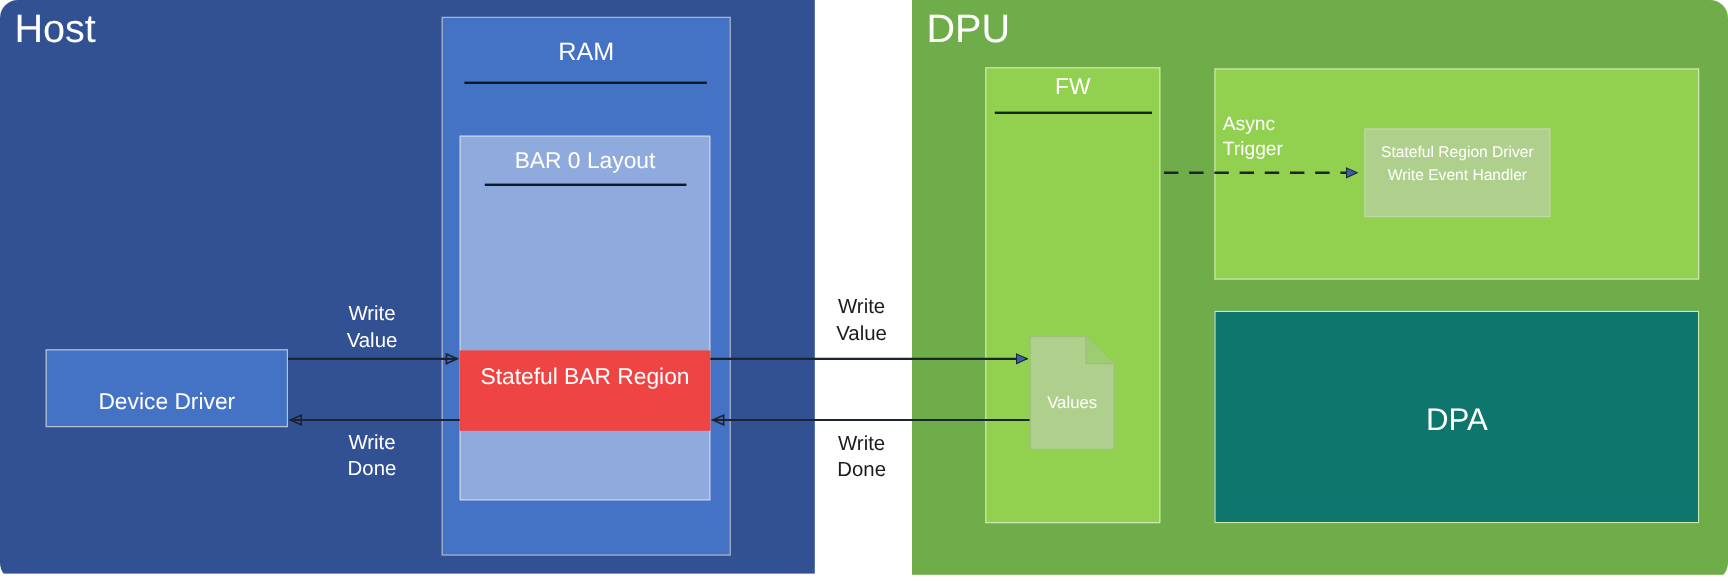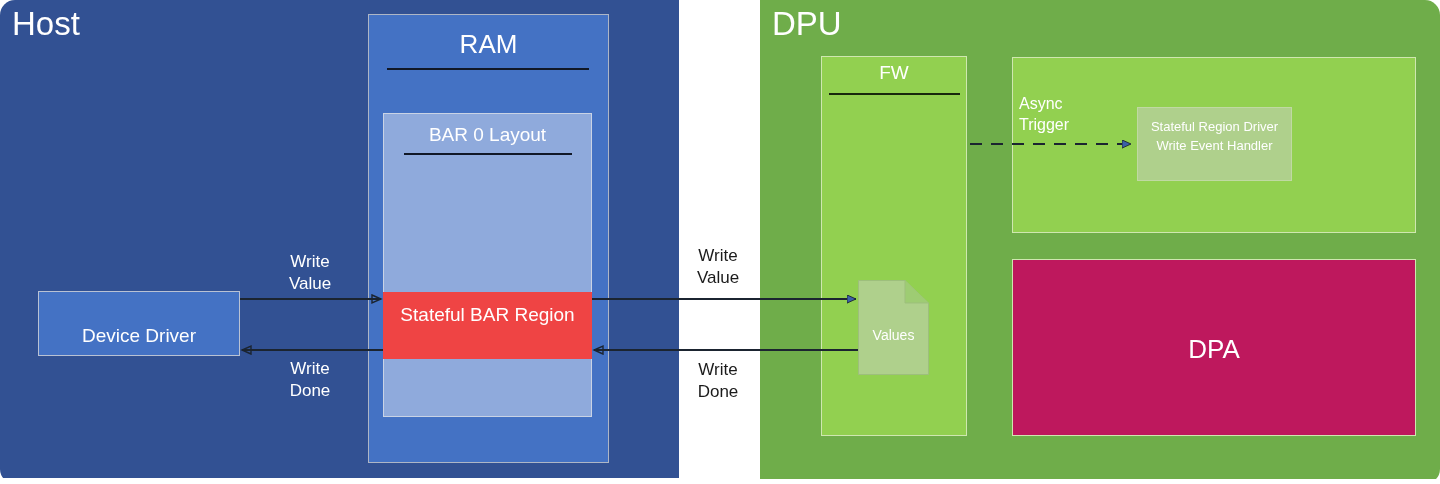--- a/index.html
+++ b/index.html
@@ -72,21 +72,21 @@
   #ram-box {
     left: 368px;
     top: 14px;
     width: 241px;
     height: 449px;
     background: #4472C4;
     border: 1px solid #AEB6C6;
   }
   #ram-label {
     top: 31px;
-    font-size: 26px;
+    font-size: 21px;
     line-height: 26px;
   }
   #ram-underline {
     left: 387px;
     top: 68px;
     width: 202px;
     border-top-color: #111827;
   }
 
   #bar0-box {
@@ -188,21 +188,21 @@
     white-space: normal;
     padding: 0 5px;
     box-sizing: border-box;
   }
 
   #dpa-box {
     left: 1012px;
     top: 259px;
     width: 404px;
     height: 177px;
-    background: #be185d;
+    background: #0f766e;
     border: 1px solid #CFE7B0;
   }
   #dpa-box .box-label {
     top: 73px;
     font-size: 26px;
     line-height: 32px;
   }
 
   
   #values-doc {

